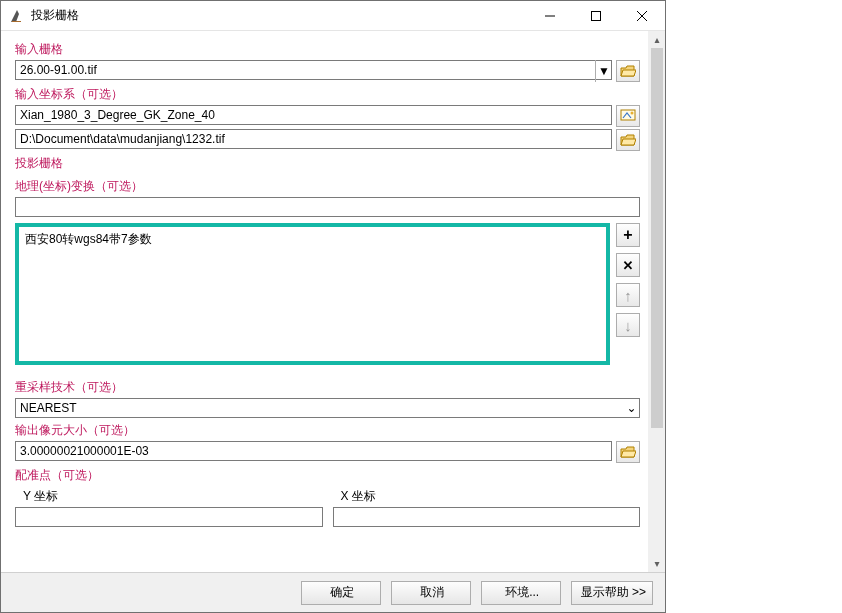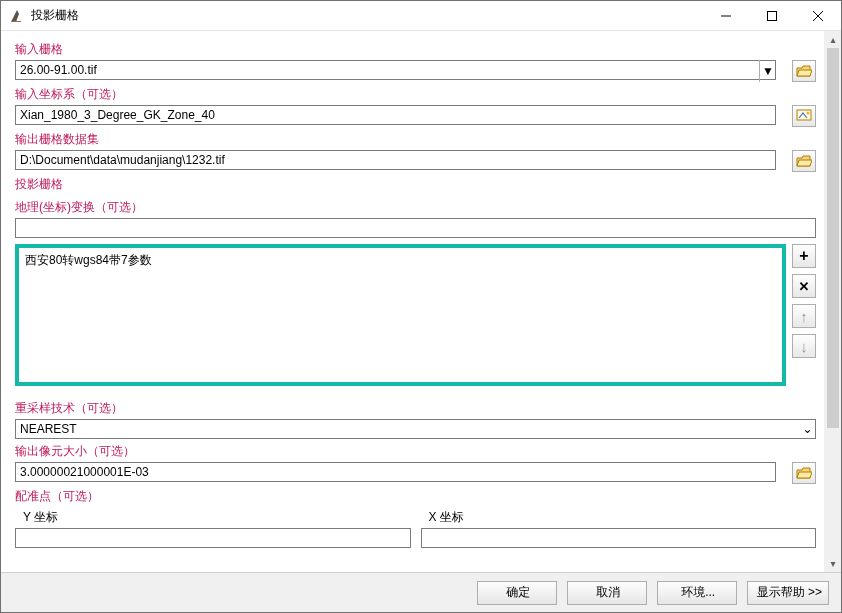--- a/index.html
+++ b/index.html
@@ -1,31 +1,31 @@
 <!DOCTYPE html>
 <html><head>
 <meta charset="utf-8">
 <style>
   * { box-sizing: border-box; }
   html, body { margin: 0; padding: 0; font-family: "Microsoft YaHei", "SimSun", Arial, sans-serif; font-size: 12px; background: #fff; }
-  .window { width: 842px; height: 613px; border: 1px solid #707070; display: flex; flex-direction: column; background: #fff; }
+  .window { width: 666px; height: 613px; border: 1px solid #707070; display: flex; flex-direction: column; background: #fff; }
   .titlebar { height: 30px; background: #fff; display: flex; align-items: center; border-bottom: 1px solid #e5e5e5; }
   .titlebar .icon { width: 16px; height: 16px; margin: 0 6px 0 8px; display: flex; align-items: center; justify-content: center; }
   .titlebar .title { flex: 1; color: #000; }
   .winbtns { display: flex; height: 100%; }
   .winbtn { width: 46px; display: flex; align-items: center; justify-content: center; cursor: default; }
   .body-wrap { flex: 1; display: flex; }
   .content { flex: 1; padding: 8px 8px 0 14px; overflow: hidden; display: flex; flex-direction: column; }
   .scrollbar { width: 17px; background: #f0f0f0; border-left: 1px solid #f0f0f0; display: flex; flex-direction: column; }
   .sb-arrow { height: 17px; display: flex; align-items: center; justify-content: center; color: #606060; font-size: 10px; }
   .sb-track { flex: 1; background: #f0f0f0; position: relative; }
   .sb-thumb { position: absolute; left: 2px; right: 2px; top: 0; height: 380px; background: #cdcdcd; }
   .field { margin-bottom: 2px; }
   .label { padding: 2px 0 2px 0; color: #be185d; }
-  .row { display: flex; align-items: stretch; gap: 16px; }
+  .row { display: flex; align-items: stretch; gap: 4px; }
   .input, .select, .listbox { border: 1px solid #7a7a7a; background: #fff; font-family: inherit; font-size: 12px; padding: 2px 4px; height: 20px; }
   .input { flex: 1; }
   .select-wrap { flex: 1; position: relative; display: flex; }
   .select-wrap .caret { position: absolute; right: 0; top: 0; bottom: 0; width: 17px; display: flex; align-items: center; justify-content: center; pointer-events: none; font-size: 12px; border-left: 1px solid #adadad; }
   .iconbtn { width: 24px; height: 22px; border: 1px solid #adadad; background: linear-gradient(#fefefe,#e8e8e8); display: flex; align-items: center; justify-content: center; padding: 0; cursor: default; }
   .iconbtn.blue { border: 2px solid #2a72c8; }
   .iconbtn.disabled { color: #9a9a9a; }
   .listarea { display: flex; gap: 6px; margin-top: 6px; }
   .listbox { flex: 1; height: 142px; padding: 4px 6px; overflow: auto; border: 4px solid #14b8a6; }
   .listbtns { width: 24px; display: flex; flex-direction: column; gap: 6px; }
@@ -96,21 +96,20 @@
             <svg width="16" height="14">
                 <rect x="1" y="1" width="14" height="10" fill="#fffbe6" stroke="#b08000"></rect>
                 <path d="M3 9 L7 4 L11 9" fill="none" stroke="#3a76c8" stroke-width="1.2"></path>
                 <circle cx="12" cy="4" r="1.5" fill="#e8b030"></circle>
               </svg>
           </button>
         </div>
       </div>
 
       <div class="field">
-        <div class="label">输出栅格数据集</div>
         <div class="row">
           <input class="input" value="D:\Document\data\mudanjiang\1232.tif" style="">
           <button class="iconbtn">
             <svg width="16" height="14">
                 <path d="M1 4 L6 4 L7 2 L14 2 L14 12 L1 12 Z" fill="#f4d47c" stroke="#b08000"></path>
                 <path d="M3 6 L16 6 L14 12 L1 12 Z" fill="#ffe9a6" stroke="#b08000"></path>
               </svg>
           </button>
         </div>
       </div>

